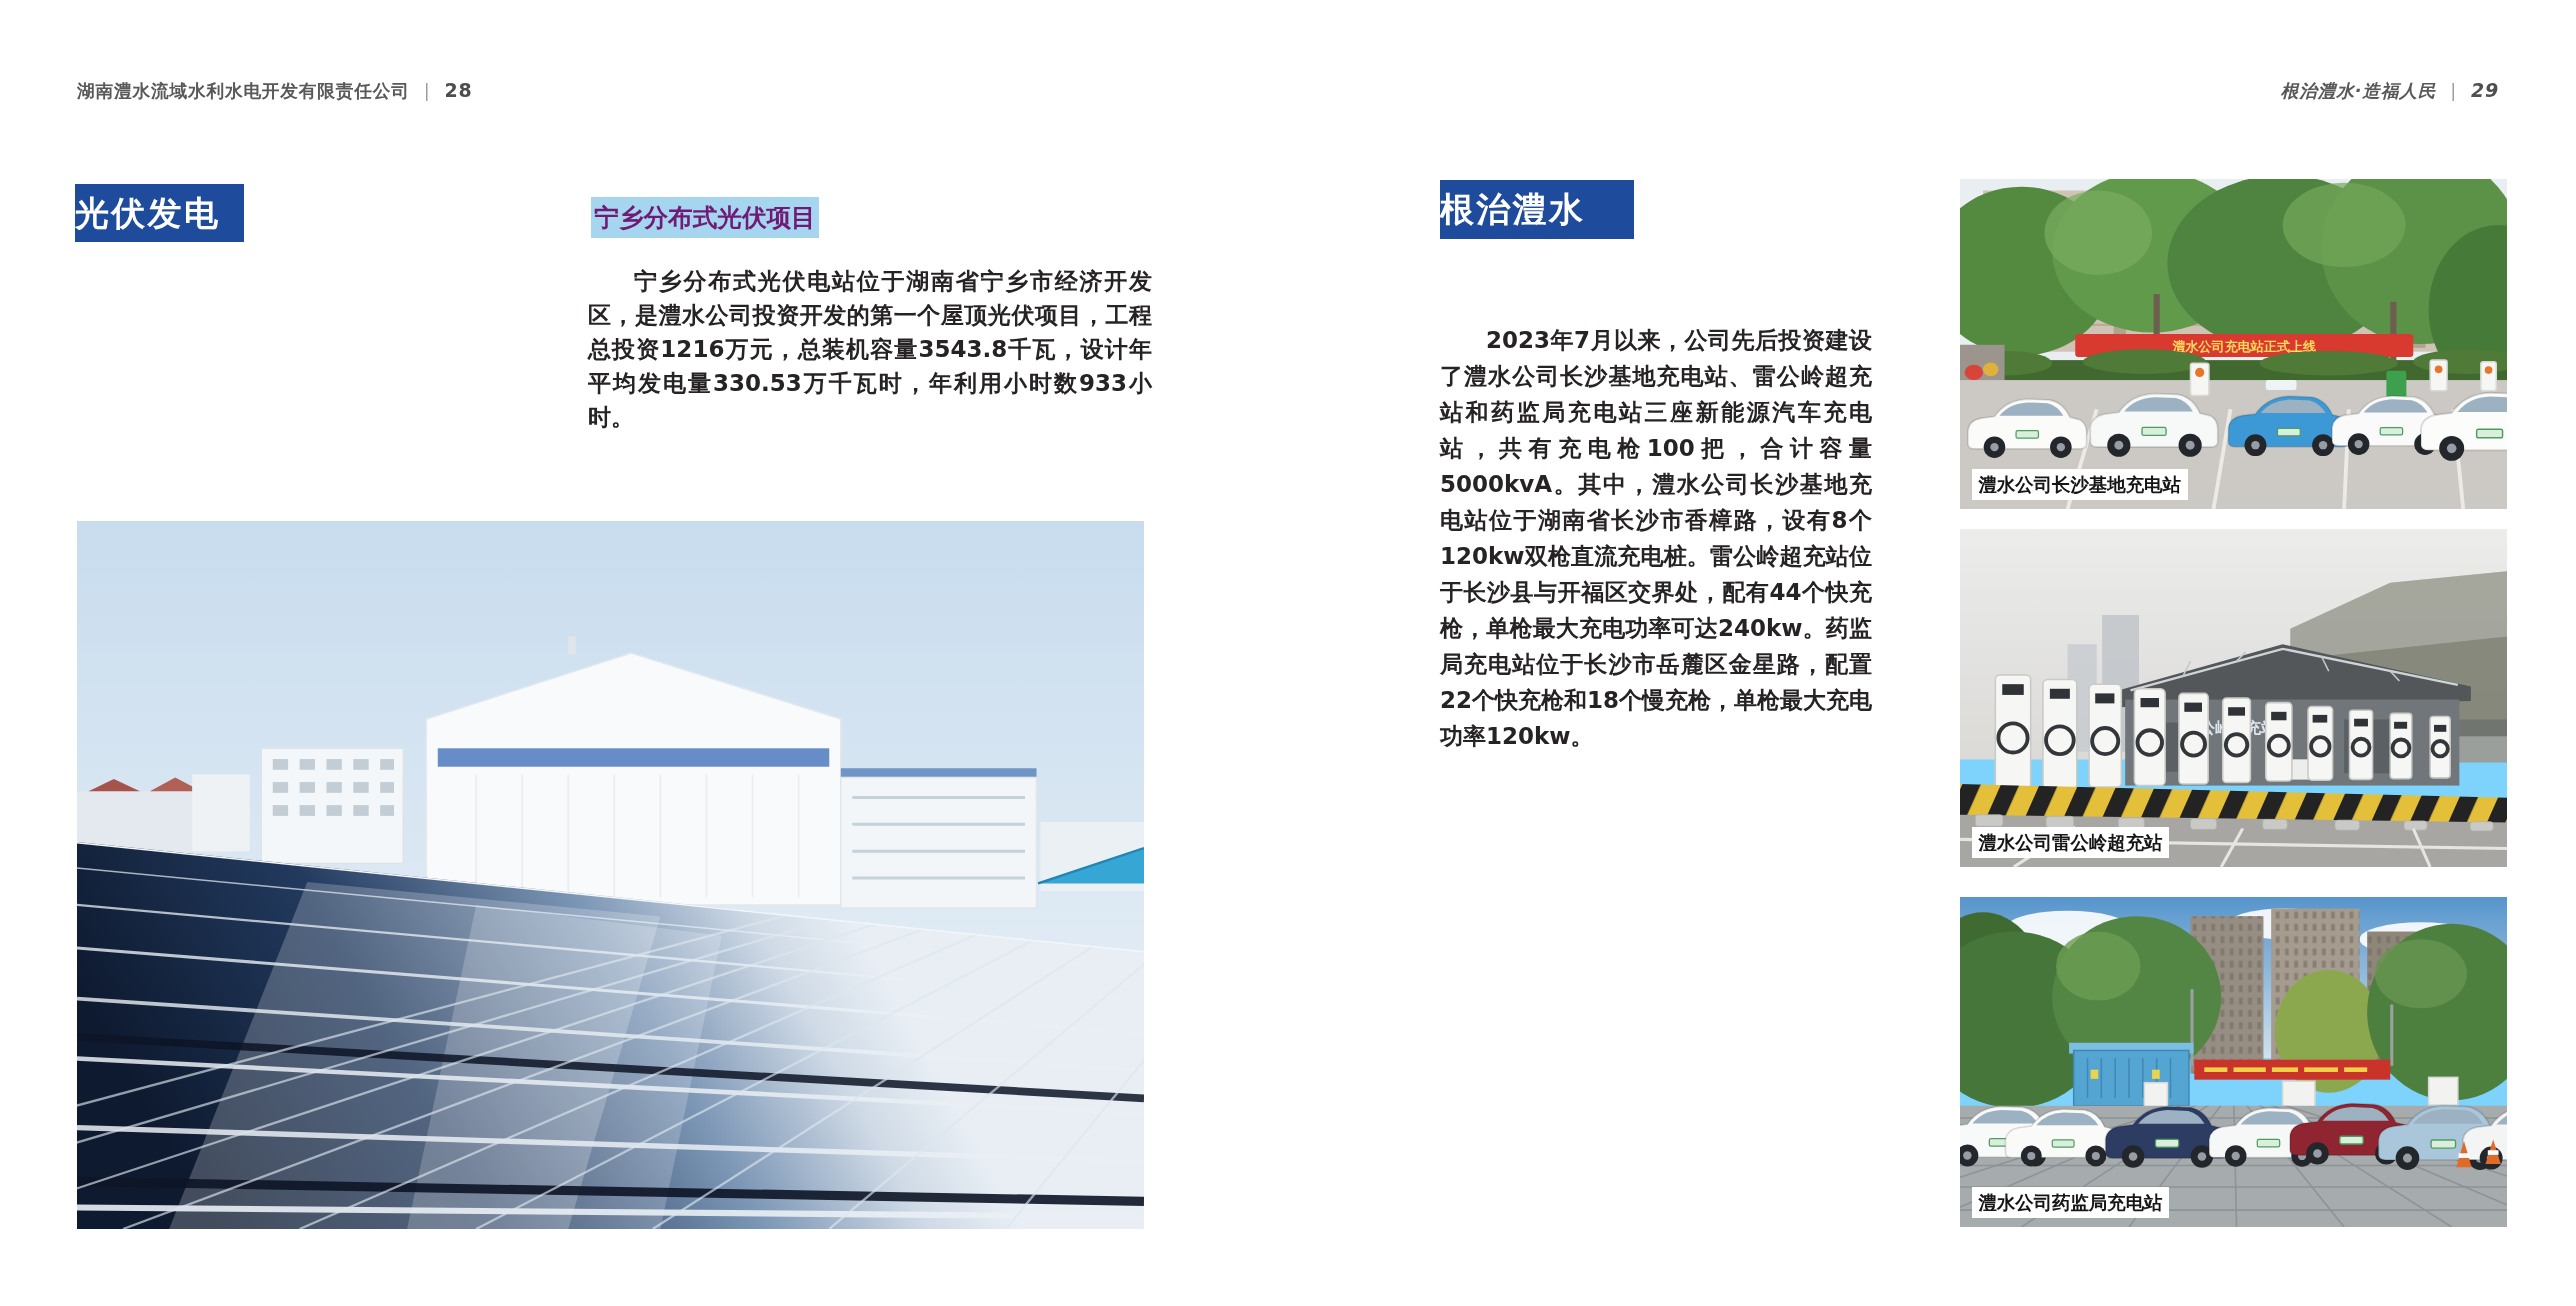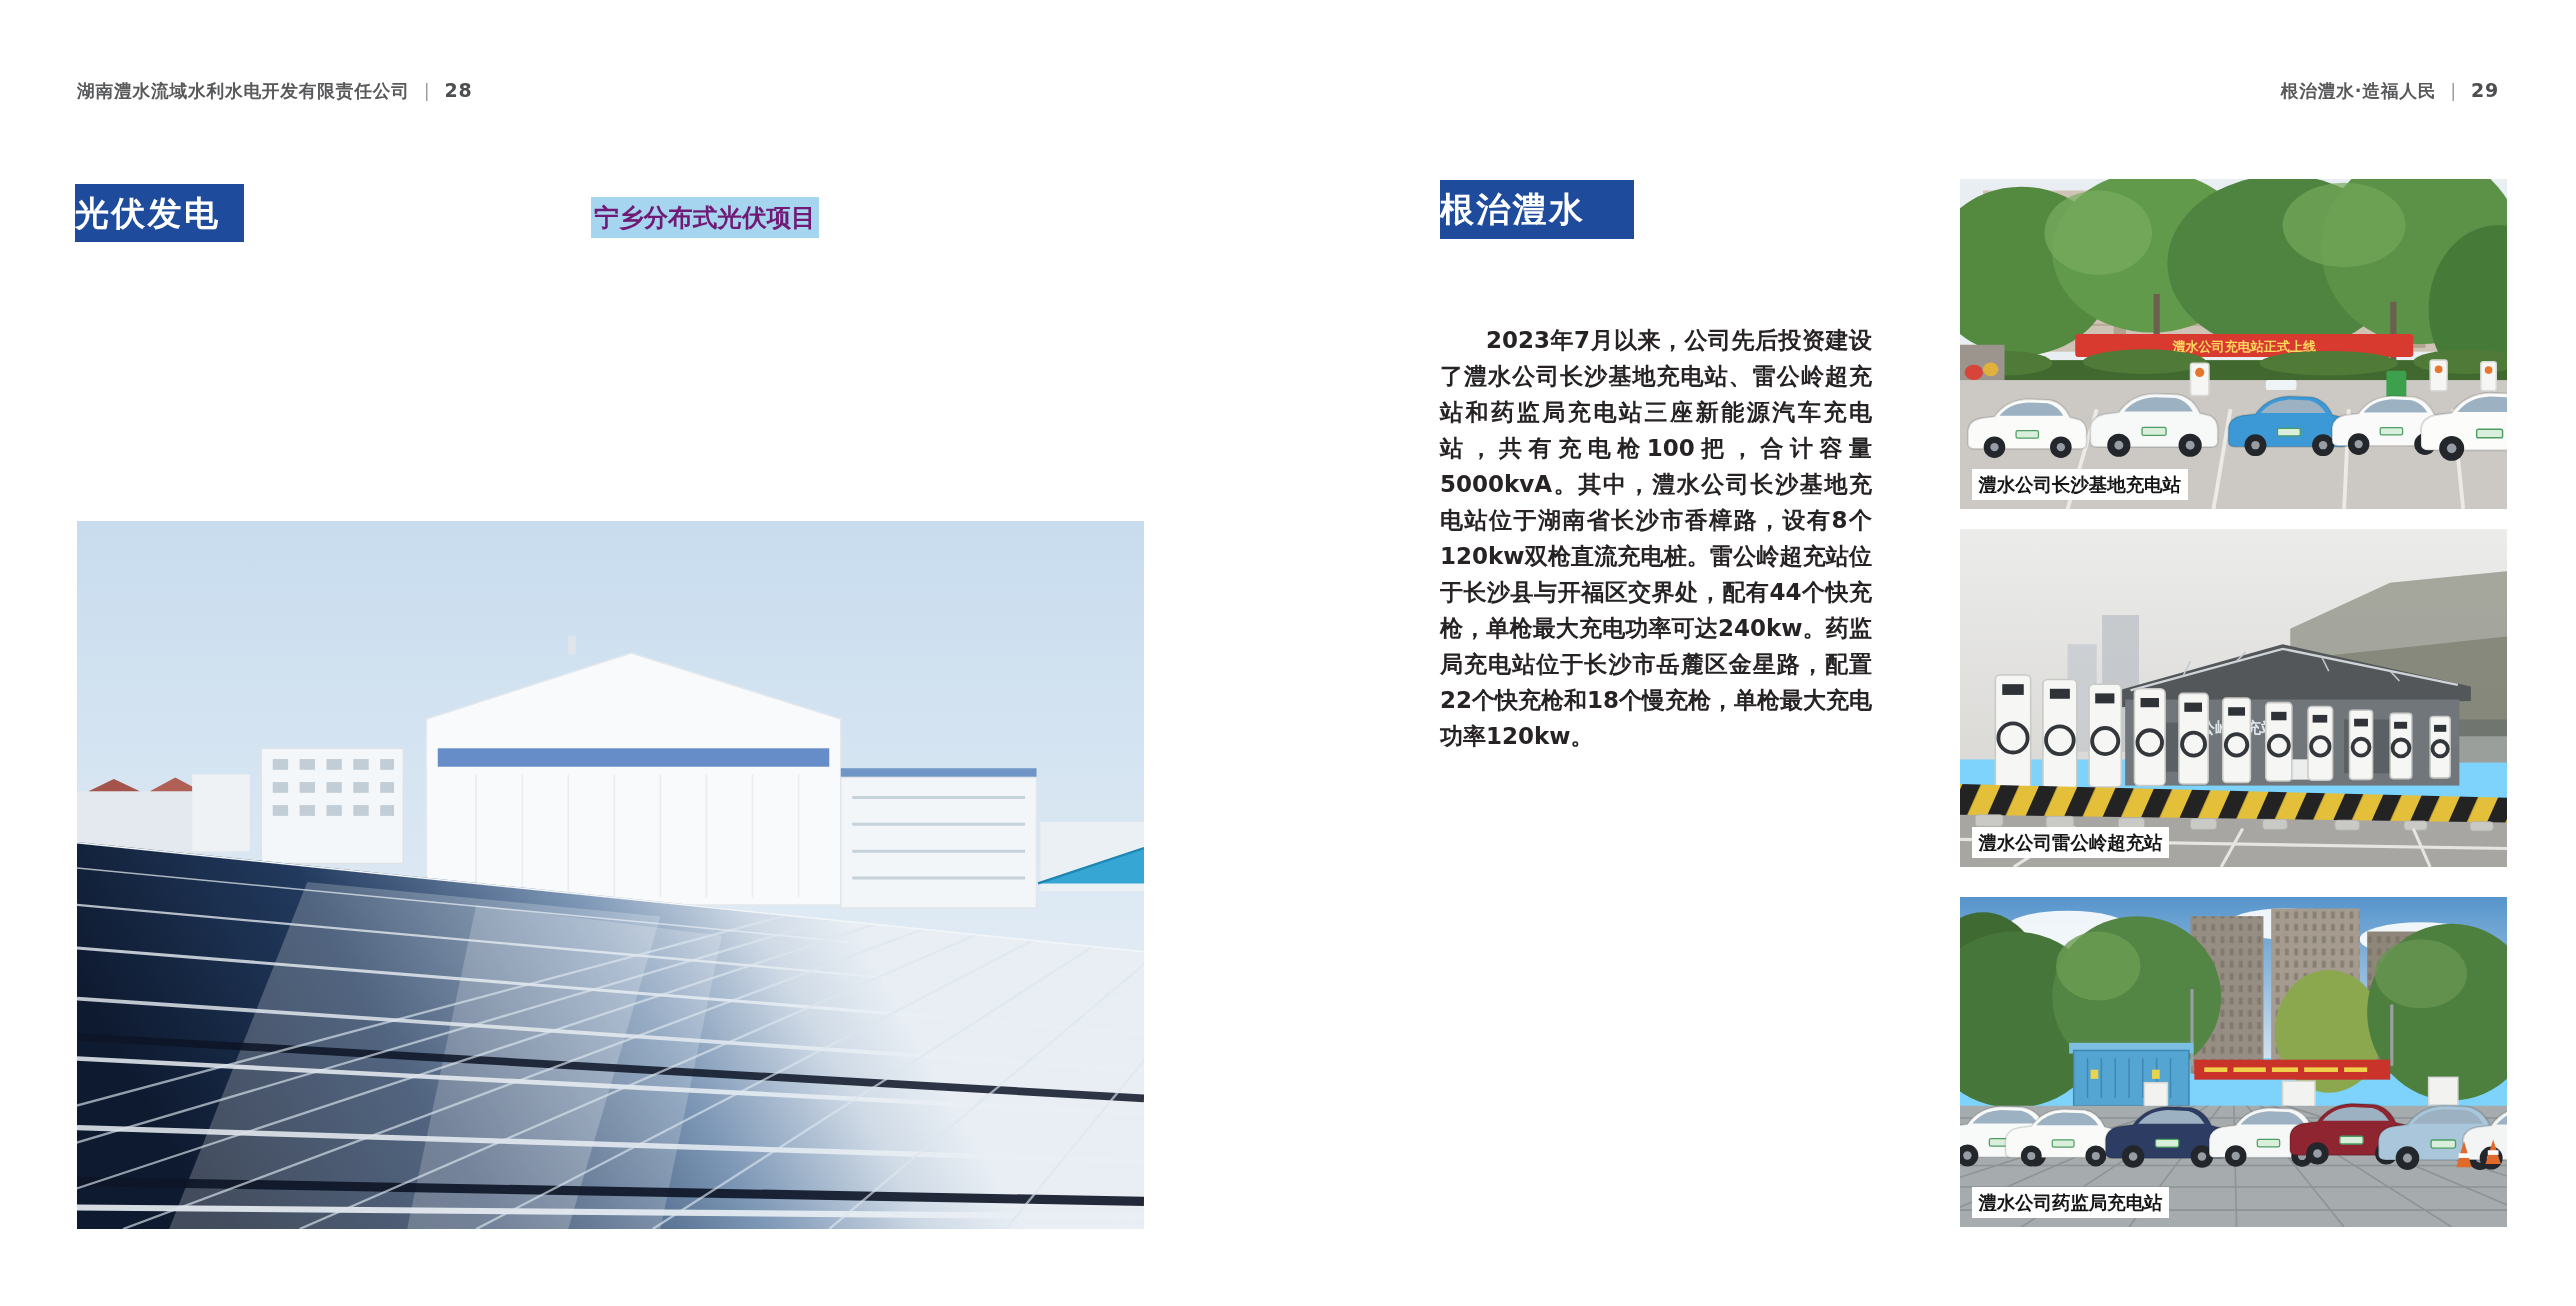--- a/index.html
+++ b/index.html
@@ -3,21 +3,21 @@
 <meta charset="utf-8">
 <style>
   html,body{margin:0;padding:0;background:#ffffff;}
   .spread{
     position:relative;width:2576px;height:1306px;background:#ffffff;
     font-family:"DejaVu Sans",sans-serif;overflow:hidden;
   }
   
   .hdr{position:absolute;top:79px;font-size:17.7px;font-weight:bold;color:#58595b;letter-spacing:0.8px;white-space:nowrap;text-align:center;}
   .hdr-left{left:77px;}
-  .hdr-right{right:77px;}
+  .hdr-right{right:77px;font-style:italic;}
   .hdr .sep{color:#9b9da0;font-weight:normal;margin:0 14px;}
   .hdr .pagenum{font-size:19px;color:#4d4e50;}
   
   .title-box{position:absolute;background:#1e4b9b;color:#ffffff;font-weight:bold;font-size:34px;letter-spacing:2.3px;}
   .title-left{left:75px;top:184px;width:169px;height:58px;line-height:58px;}
   .title-right{left:1440px;top:180px;width:194px;height:59px;line-height:59px;}
   .subtitle-box{position:absolute;left:591px;top:197px;width:228px;height:41px;line-height:41px;background:#a6d5ef;color:#701a75;font-size:24.6px;font-weight:bold;text-align:center;}
   
   .para{position:absolute;margin:0;font-size:23px;font-weight:bold;color:#272324;text-align:justify;text-indent:2em;}
   .para-left{left:588px;top:264px;width:564px;line-height:34px;}
@@ -38,20 +38,21 @@
 
   <header class="hdr hdr-left">
     <span>湖南澧水流域水利水电开发有限责任公司</span><span class="sep">|</span><span class="pagenum">28</span>
   </header>
   <header class="hdr hdr-right">
     <span>根治澧水·造福人民</span><span class="sep">|</span><span class="pagenum">29</span>
   </header>
 
   <div class="title-box title-left">光伏发电</div>
   <div class="subtitle-box">宁乡分布式光伏项目</div>
+  <p class="para para-left">宁乡分布式光伏电站位于湖南省宁乡市经济开发区，是澧水公司投资开发的第一个屋顶光伏项目，工程总投资1216万元，总装机容量3543.8千瓦，设计年平均发电量330.53万千瓦时，年利用小时数933小时。</p>
 
   <figure class="photo photo-solar">
     <svg viewBox="0 0 1390 922" preserveAspectRatio="none">
       <defs>
         <linearGradient id="skyg" x1="0" y1="0" x2="0" y2="1">
           <stop offset="0" stop-color="#c8dcee"></stop>
             <stop offset="1" stop-color="#eff4f8"></stop>
         </linearGradient>
         <linearGradient id="spg" gradientUnits="userSpaceOnUse" x1="180" y1="920" x2="980" y2="470">
           <stop offset="0" stop-color="#0e1a30"></stop>

